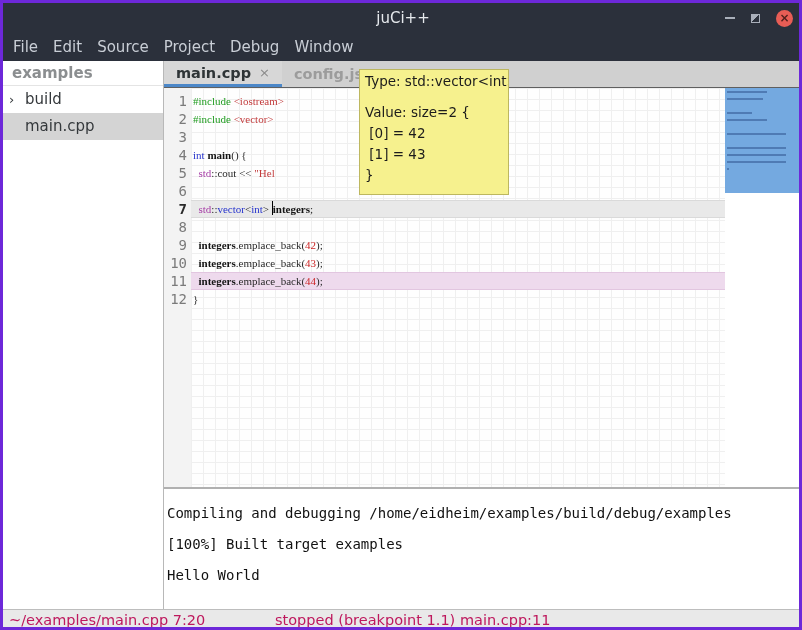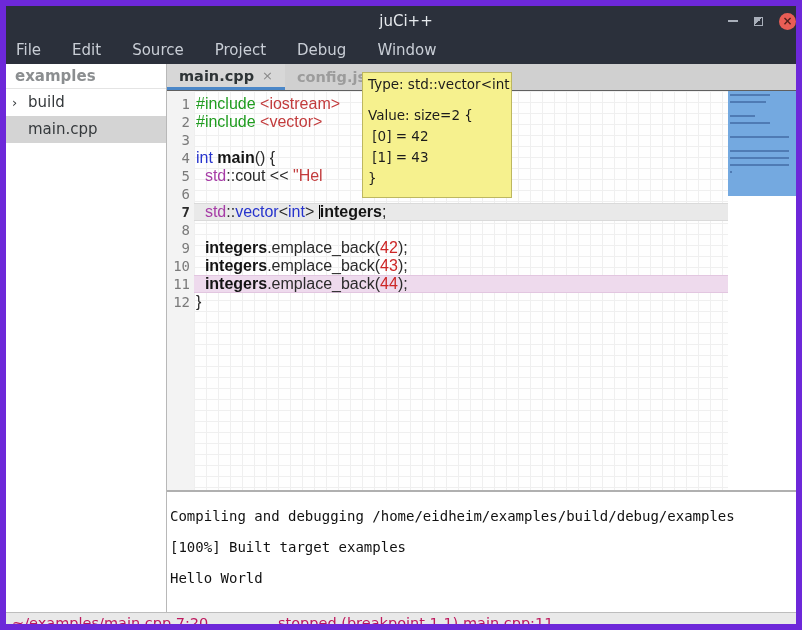--- a/index.html
+++ b/index.html
@@ -1,36 +1,36 @@
 <!DOCTYPE html>
 <html><head>
 <meta charset="utf-8">
 <style>
   * { margin:0; padding:0; box-sizing:border-box; }
   html,body { background:#888; }
   body { font-family:"DejaVu Sans", sans-serif; }
   .window{
     position:relative; width:802px; height:630px; background:#fff;
-    border:6px solid #6d28d9; overflow:hidden;
+    border:3px solid #6d28d9; overflow:hidden;
   }
   
   .header{ position:absolute; left:0; top:0; width:800px; height:58px; background:#2b303b; }
   .titlebar{ position:relative; height:30px; }
   .title{ position:absolute; left:0; right:0; top:6px; text-align:center;
           color:#e6e9ed; font-size:15px; }
   .win-controls{ position:absolute; right:10px; top:0; height:30px; display:flex;
                  align-items:center; gap:16px; }
   .btn-min{ width:10px; height:2px; background:#a9afba; }
   .btn-restore{ width:9px; height:9px; border:1px solid #a9afba;
                 background:linear-gradient(135deg,#a9afba 50%,transparent 50%); }
   .btn-close{ width:17px; height:17px; border-radius:50%; background:#e85d55;
               color:#53201c; font-size:12px; font-weight:bold; line-height:16px;
               text-align:center; }
   .menubar{ position:absolute; left:0; top:30px; height:28px; display:flex;
-            align-items:center; gap:31px; padding-left:10px; }
+            align-items:center; gap:15px; padding-left:10px; }
   .menu-item{ color:#c9ced6; font-size:15px; cursor:default; }
   
   .sidebar{ position:absolute; left:0; top:58px; width:160px; height:548px; background:#fff; }
   .sb-header{ height:25px; line-height:25px; padding-left:9px; font-weight:bold;
               font-size:15px; color:#8b8e90; border-bottom:1px solid #e4e4e4; }
   .sb-item{ position:relative; height:27px; line-height:27px; font-size:15px;
             color:#35393c; padding-left:22px; }
   .sb-item.selected{ background:#d4d4d4; }
   .sb-expander{ position:absolute; left:6px; top:0; color:#35393c; font-size:13px; }
   .v-divider{ position:absolute; left:160px; top:58px; width:1px; height:548px; background:#b8b8b8; }
@@ -45,22 +45,22 @@
   .gutter{ position:absolute; left:161px; top:85px; width:27px; height:399px;
            background:#f3f3f3; padding-top:4px; text-align:right; }
   .lnum{ height:18px; line-height:18px; padding-right:4px; color:#7a7a7a;
          font-family:"DejaVu Sans Mono", monospace; font-size:14px; }
   .lnum.cur{ color:#2b2b2b; font-weight:bold; }
   .codearea{ position:absolute; left:188px; top:85px; width:534px; height:399px;
              background-color:#fefefe; padding-top:4px;
              background-image:linear-gradient(to right,#efefef 1px,transparent 1px),
                               linear-gradient(to bottom,#efefef 1px,transparent 1px);
              background-size:12px 11px; }
-  .code-row{ height:18px; line-height:18px; font-family:Liberation Sans, sans-serif;
-             font-size:16px; white-space:pre; padding-left:2px; }
+  .code-row{ height:18px; line-height:18px; font-family:Liberation Serif, serif;
+             font-size:11px; white-space:pre; padding-left:2px; }
   .code-row.hl-current{ background:#e9e9e9; border-top:1px solid #dadada;
                         border-bottom:1px solid #dadada; line-height:16px; }
   .code-row.hl-breakpoint{ background:#eedaed; border-top:1px solid #e2c6e0;
                            border-bottom:1px solid #e2c6e0; line-height:16px; }
   .tk-pre{ color:#1f9c1f; } .tk-str{ color:#c23b3c; } .tk-kw{ color:#2633cd; }
   .tk-ns{ color:#a63ca6; } .tk-num{ color:#cc2626; }
   .tk-def{ color:#141414; font-weight:bold; } .tk-pl{ color:#2a2a2a; }
   .caret{ display:inline-block; width:1px; height:14px; background:#000;
           vertical-align:-2px; }
   

